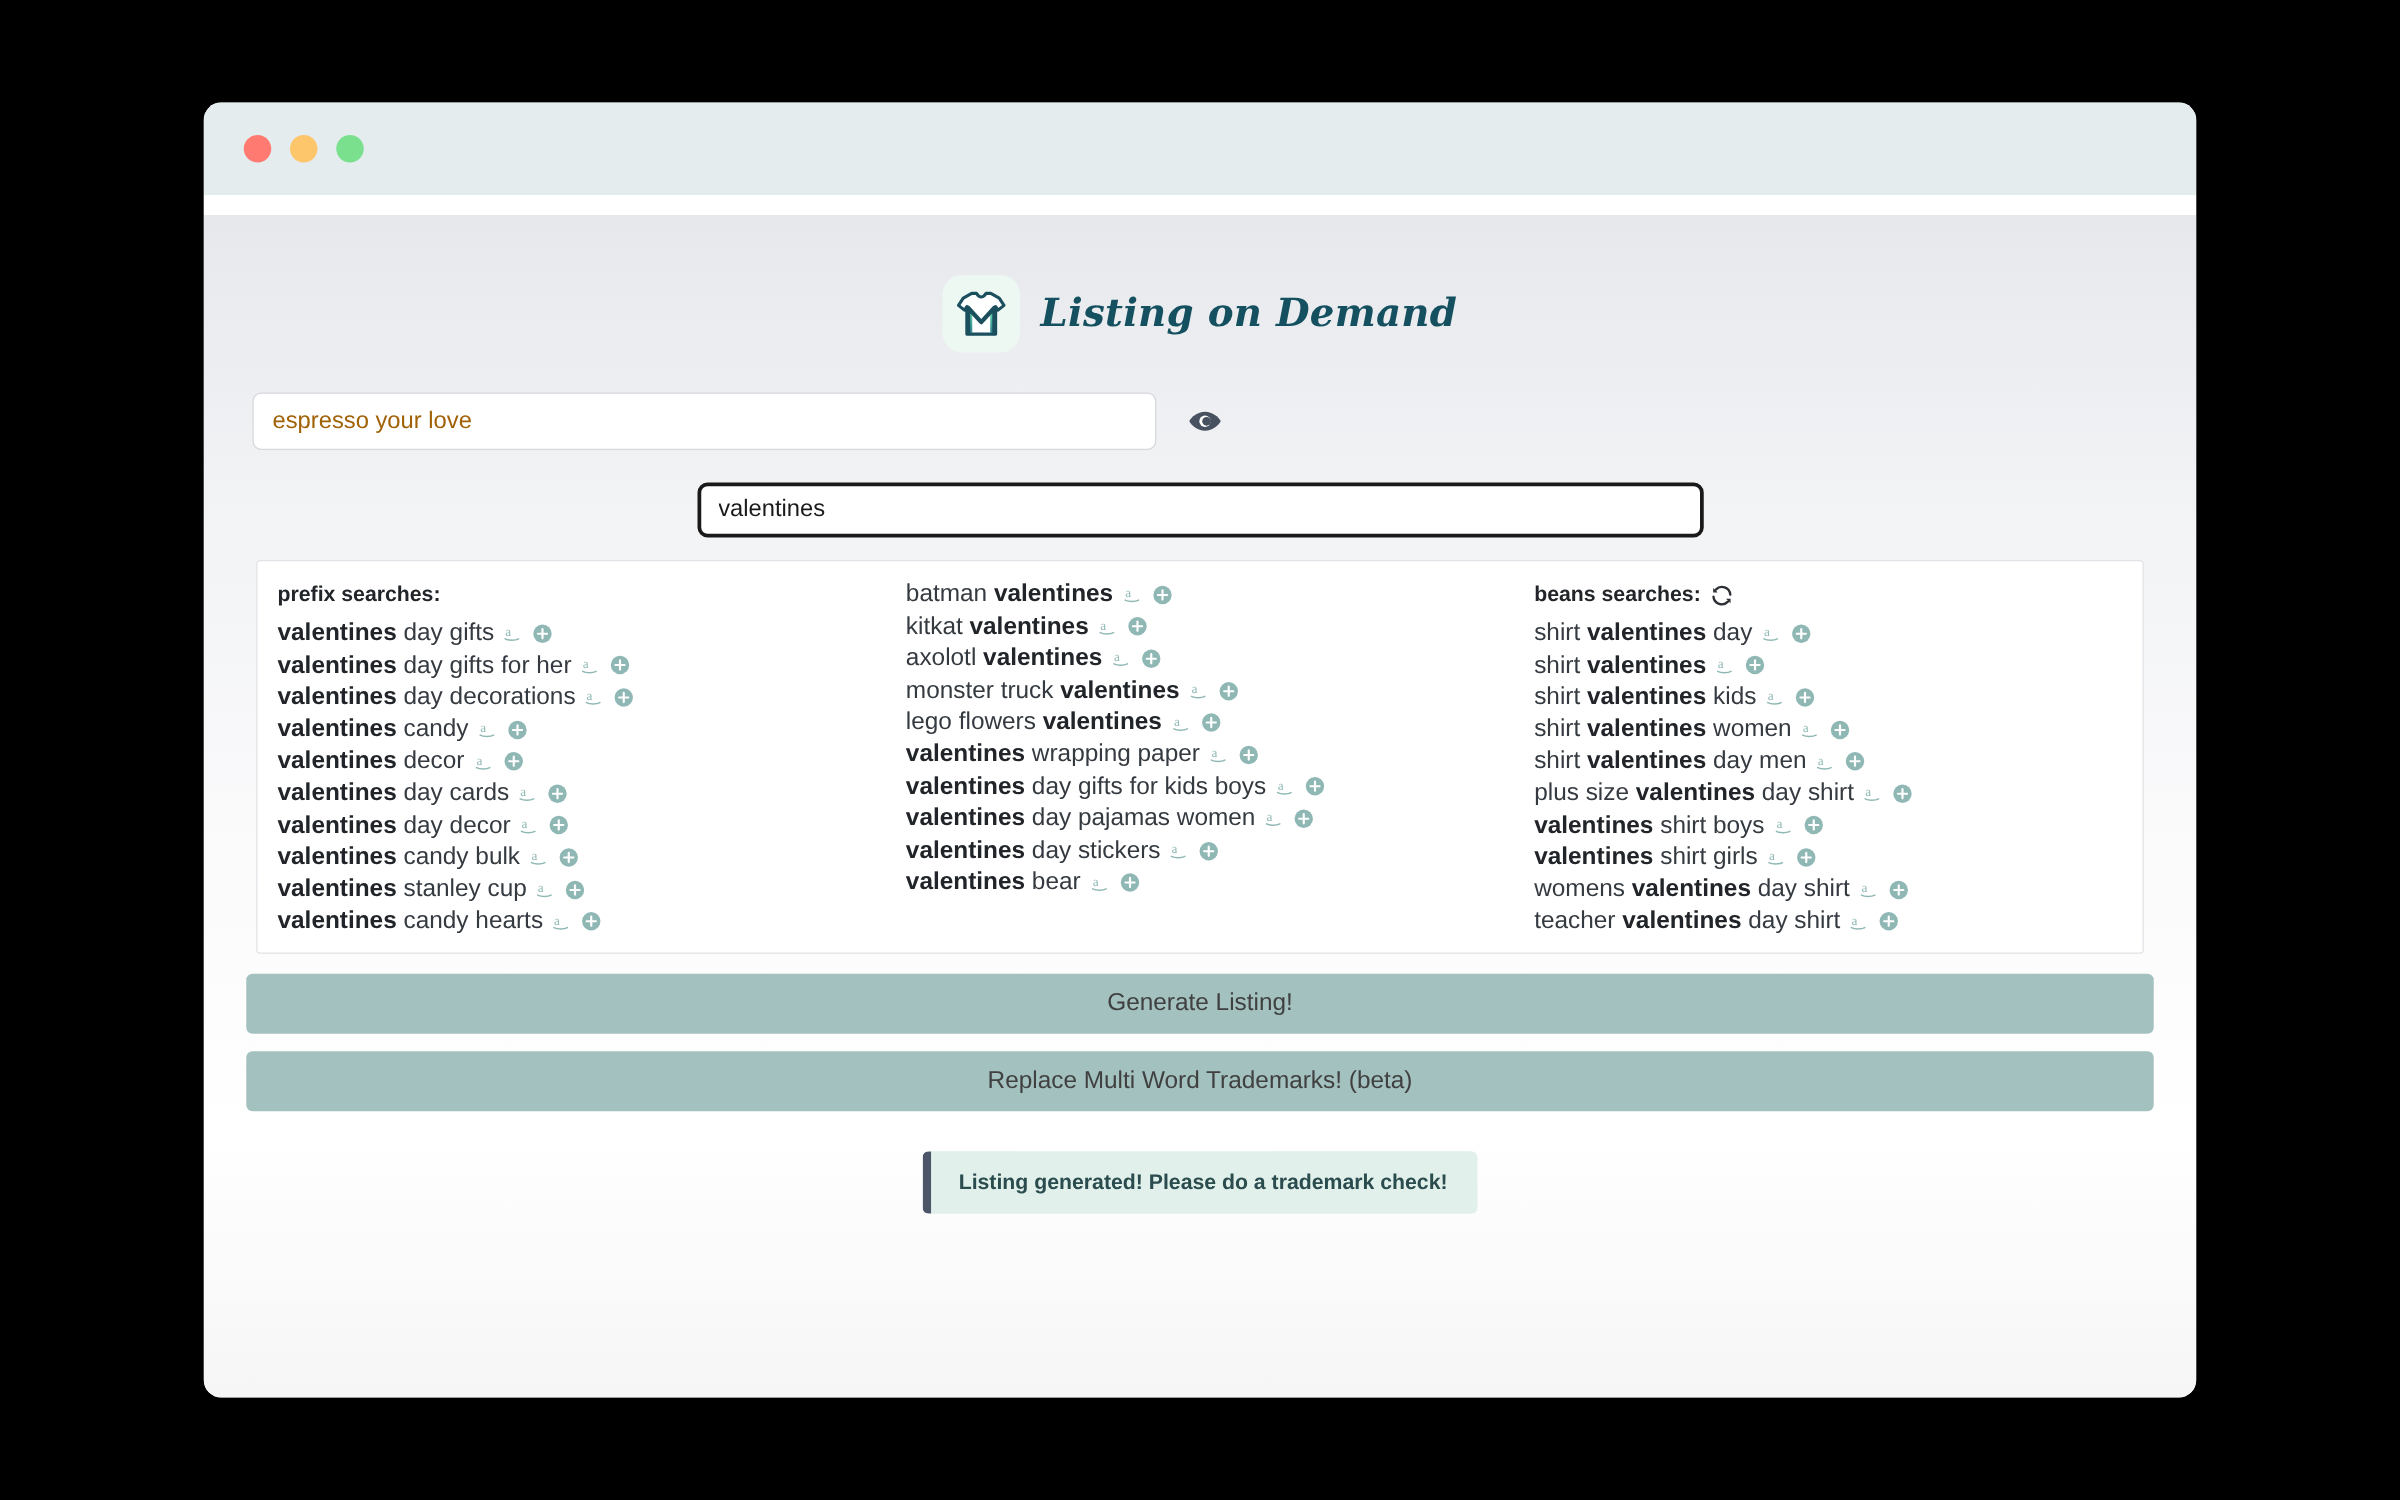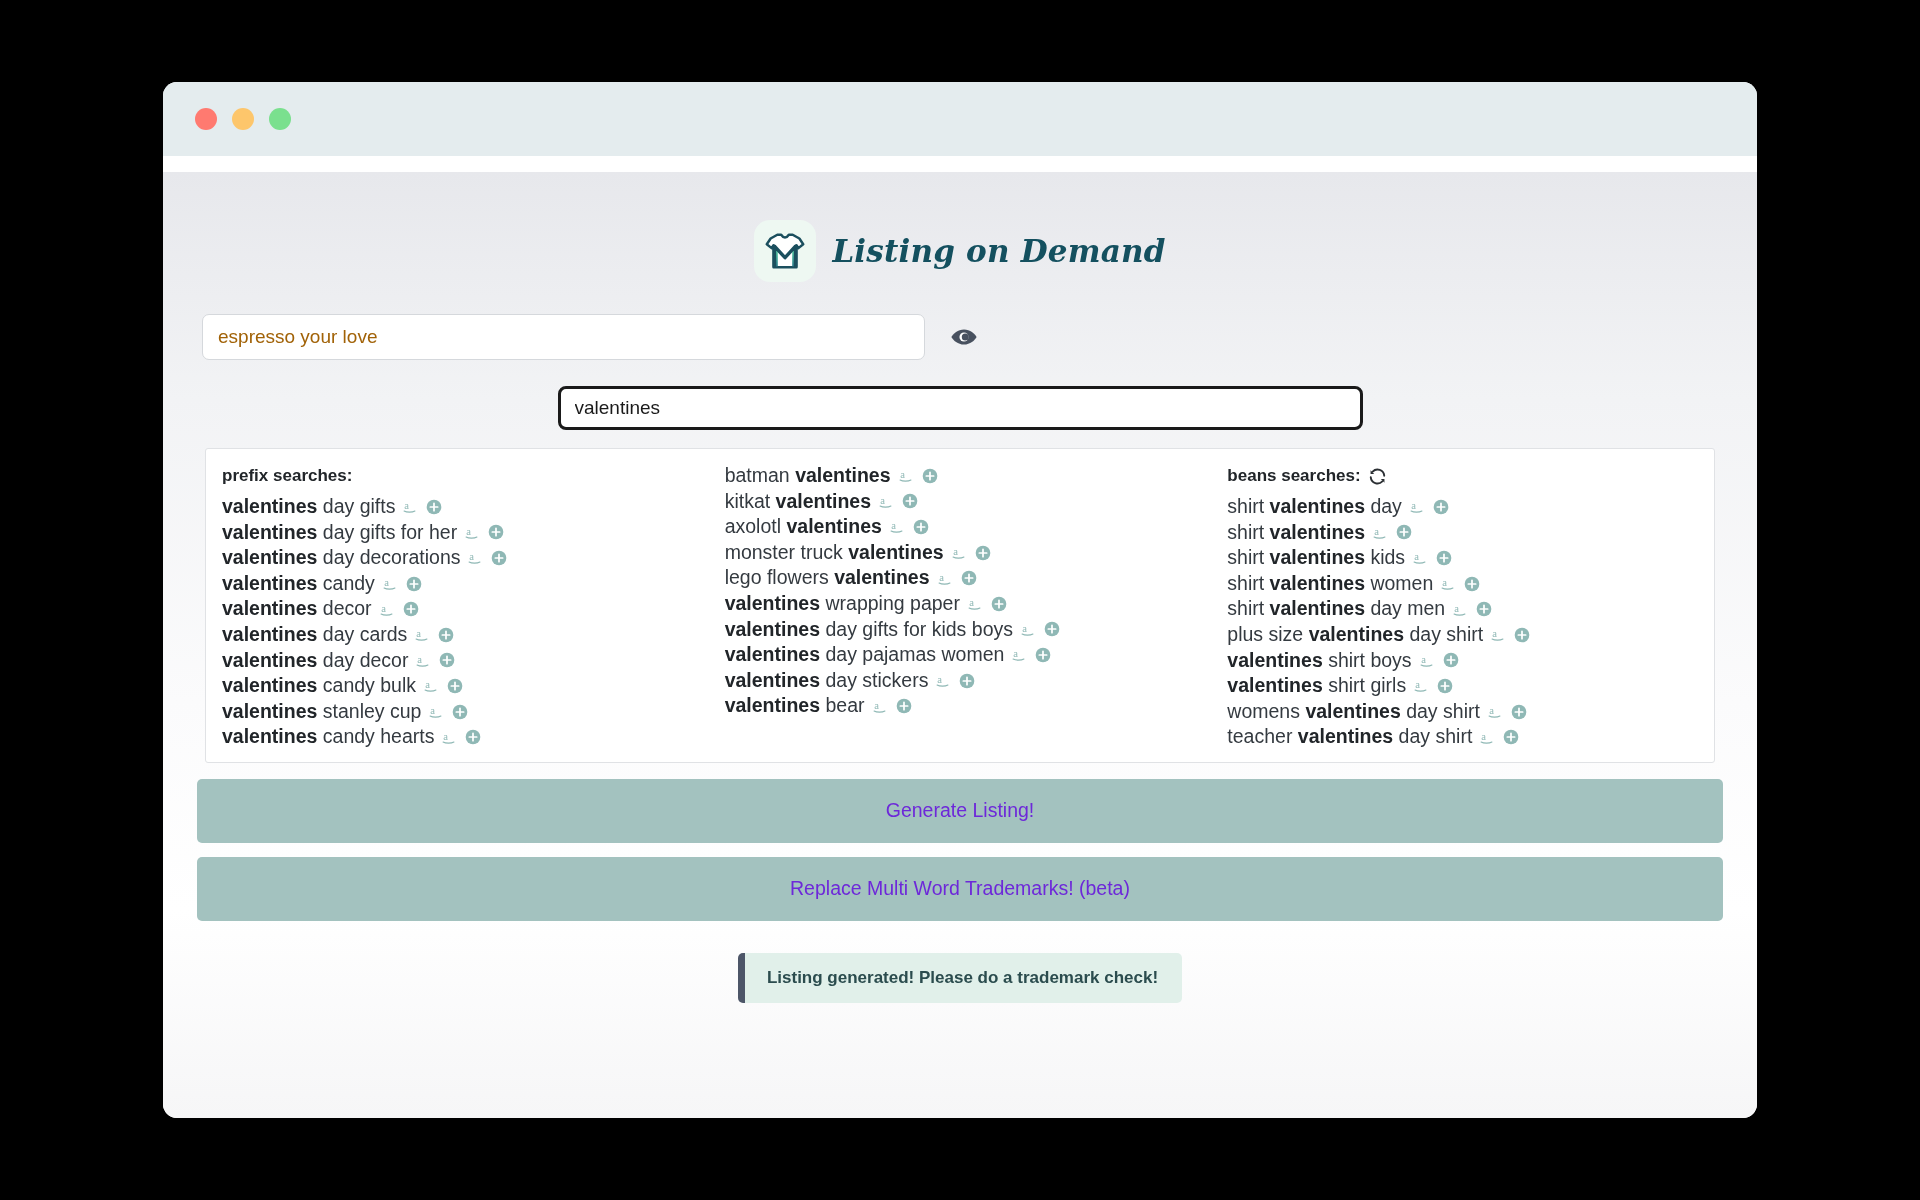--- a/index.html
+++ b/index.html
@@ -211,24 +211,24 @@
     cursor: pointer;
     display: inline-flex;
     align-items: center;
     flex: 0 0 auto;
   }
 
   
   .action-button {
     display: block;
     width: 100%;
-    height: 64px;
+    height: 48px;
     border: none;
     border-radius: 5px;
-    color: #6d28d9;
+    color: #404040;
     font-family: "Liberation Sans", sans-serif;
     font-size: 19.5px;
     cursor: pointer;
     margin-top: 16px;
   }
   #generate-listing-button { background: #a3c2bf; }
   #replace-trademarks-button { background: #a3c2bf; margin-top: 14px; }
 
   
   #status-alert-row {

